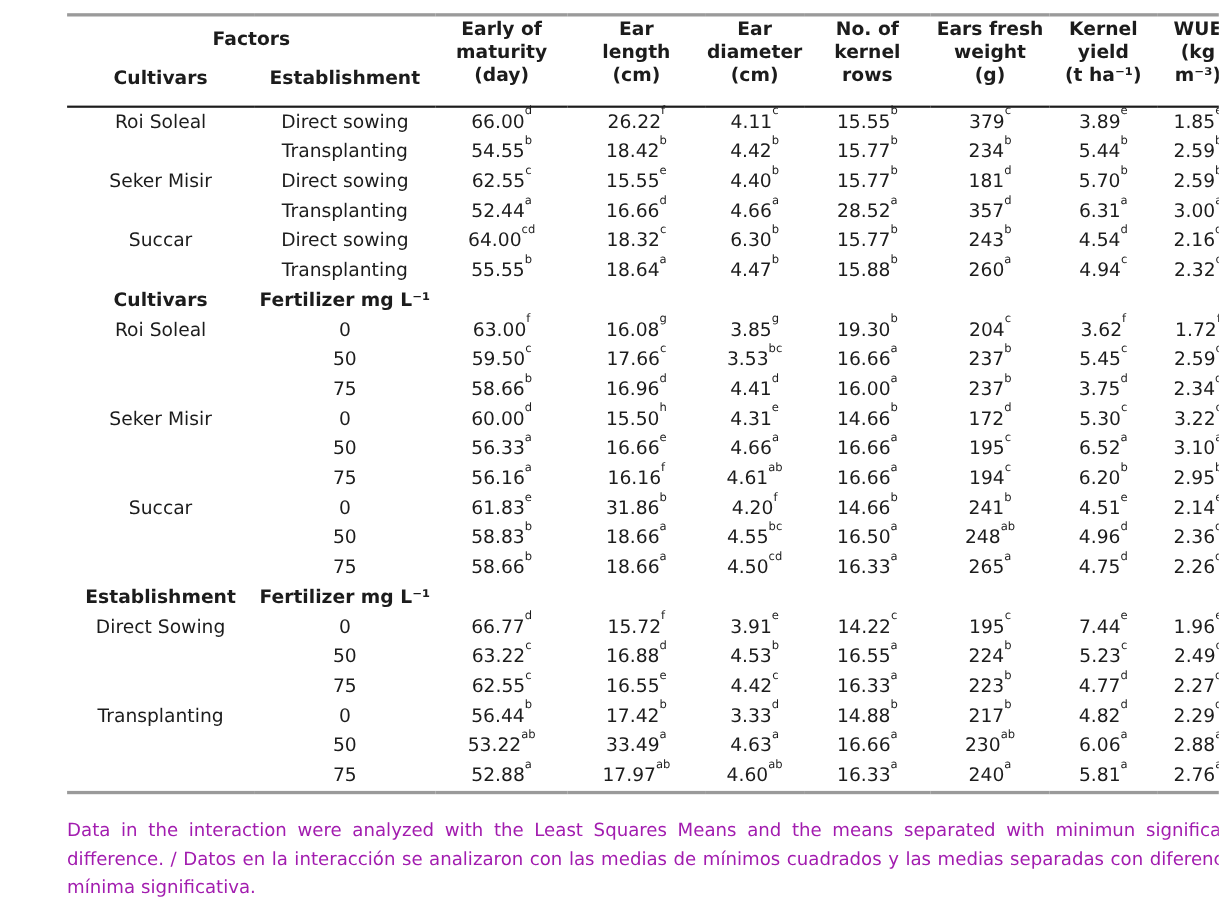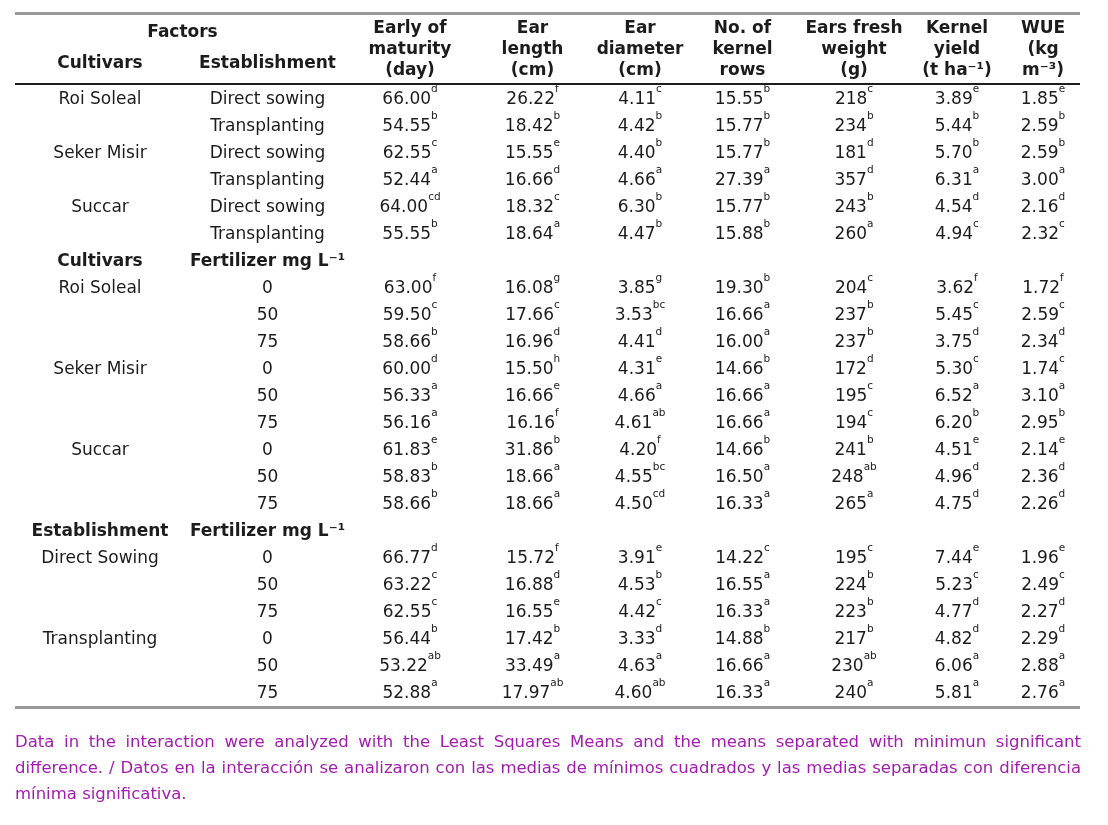--- a/index.html
+++ b/index.html
@@ -2,40 +2,40 @@
 <html><head>
 <meta charset="utf-8">
 <style>
   html,body{margin:0;padding:0;background:#fff;}
   body{
     width:1108px;height:825px;
     font-family:"DejaVu Sans","Liberation Sans",sans-serif;
     color:#1c1c1c;
     overflow:hidden;
   }
-  .sheet{padding:12px 15px 0 15px;}
+  .sheet{padding:12px 15px 0 15px;margin-left:46px;}
   table{
     border-collapse:collapse;
     table-layout:fixed;
     width:1065px;
     border-top:3px solid #9a9a9a;
     border-bottom:3px solid #9a9a9a;
   }
   thead{border-bottom:2px solid #1c1c1c;}
   th{
     font-weight:bold;
     font-size:17px;
     line-height:21px;
     text-align:center;
     vertical-align:middle;
     padding:0;
   }
   tr.factors-row th{height:24px;vertical-align:bottom;padding-top:2px;}
   tr.sub-head-row th{height:40px;vertical-align:middle;}
-  th.metric{white-space:pre-line;vertical-align:middle;padding:3px 0 3px 0;}
+  th.metric{white-space:pre-line;vertical-align:middle;padding:3px 0 16px 0;}
   tbody td{
     font-size:17px;
     text-align:center;
     height:27px;
     line-height:27px;
     padding:0;
     white-space:nowrap;
   }
   tr.section-row td{font-weight:bold;}
   sup.sig{
@@ -111,21 +111,21 @@
       </tr>
     </thead>
     <tbody>
         <tr>
           <td>Roi Soleal</td>
           <td>Direct sowing</td>
           <td><span>66.00</span><sup class="sig">d</sup></td>
           <td><span>26.22</span><sup class="sig">f</sup></td>
           <td><span>4.11</span><sup class="sig">c</sup></td>
           <td><span>15.55</span><sup class="sig">b</sup></td>
-          <td><span>218</span><sup class="sig">c</sup></td>
+          <td><span>379</span><sup class="sig">c</sup></td>
           <td><span>3.89</span><sup class="sig">e</sup></td>
           <td><span>1.85</span><sup class="sig">e</sup></td>
         </tr>
         <tr>
           <td></td>
           <td>Transplanting</td>
           <td><span>54.55</span><sup class="sig">b</sup></td>
           <td><span>18.42</span><sup class="sig">b</sup></td>
           <td><span>4.42</span><sup class="sig">b</sup></td>
           <td><span>15.77</span><sup class="sig">b</sup></td>
@@ -143,21 +143,21 @@
           <td><span>181</span><sup class="sig">d</sup></td>
           <td><span>5.70</span><sup class="sig">b</sup></td>
           <td><span>2.59</span><sup class="sig">b</sup></td>
         </tr>
         <tr>
           <td></td>
           <td>Transplanting</td>
           <td><span>52.44</span><sup class="sig">a</sup></td>
           <td><span>16.66</span><sup class="sig">d</sup></td>
           <td><span>4.66</span><sup class="sig">a</sup></td>
-          <td><span>27.39</span><sup class="sig">a</sup></td>
+          <td><span>28.52</span><sup class="sig">a</sup></td>
           <td><span>357</span><sup class="sig">d</sup></td>
           <td><span>6.31</span><sup class="sig">a</sup></td>
           <td><span>3.00</span><sup class="sig">a</sup></td>
         </tr>
         <tr>
           <td>Succar</td>
           <td>Direct sowing</td>
           <td><span>64.00</span><sup class="sig">cd</sup></td>
           <td><span>18.32</span><sup class="sig">c</sup></td>
           <td><span>6.30</span><sup class="sig">b</sup></td>
@@ -217,21 +217,21 @@
         </tr>
         <tr>
           <td>Seker Misir</td>
           <td>0</td>
           <td><span>60.00</span><sup class="sig">d</sup></td>
           <td><span>15.50</span><sup class="sig">h</sup></td>
           <td><span>4.31</span><sup class="sig">e</sup></td>
           <td><span>14.66</span><sup class="sig">b</sup></td>
           <td><span>172</span><sup class="sig">d</sup></td>
           <td><span>5.30</span><sup class="sig">c</sup></td>
-          <td><span>1.74</span><sup class="sig">c</sup></td>
+          <td><span>3.22</span><sup class="sig">c</sup></td>
         </tr>
         <tr>
           <td></td>
           <td>50</td>
           <td><span>56.33</span><sup class="sig">a</sup></td>
           <td><span>16.66</span><sup class="sig">e</sup></td>
           <td><span>4.66</span><sup class="sig">a</sup></td>
           <td><span>16.66</span><sup class="sig">a</sup></td>
           <td><span>195</span><sup class="sig">c</sup></td>
           <td><span>6.52</span><sup class="sig">a</sup></td>

